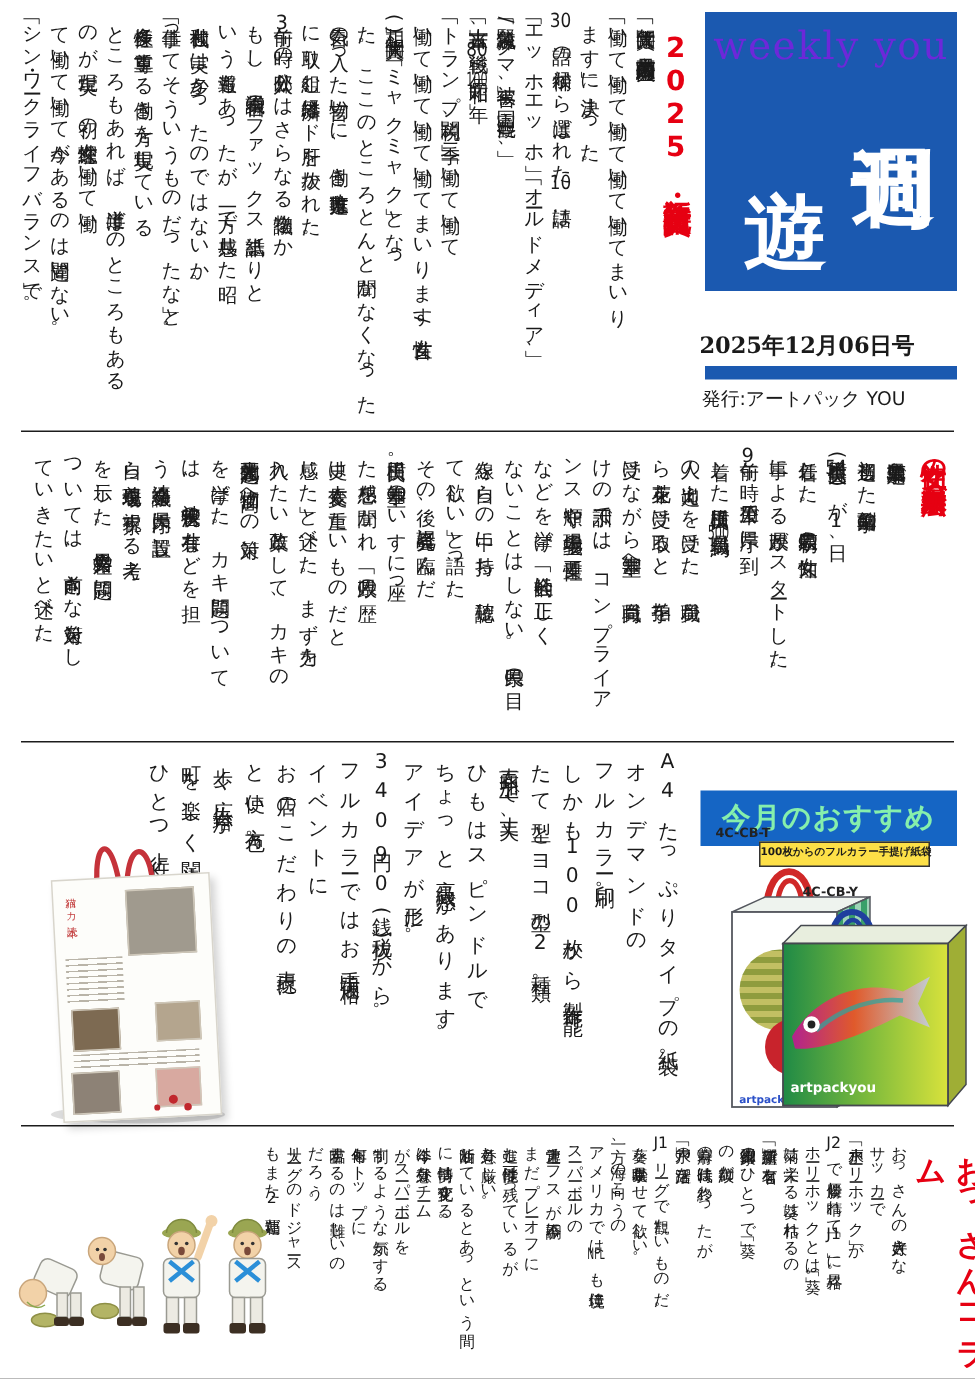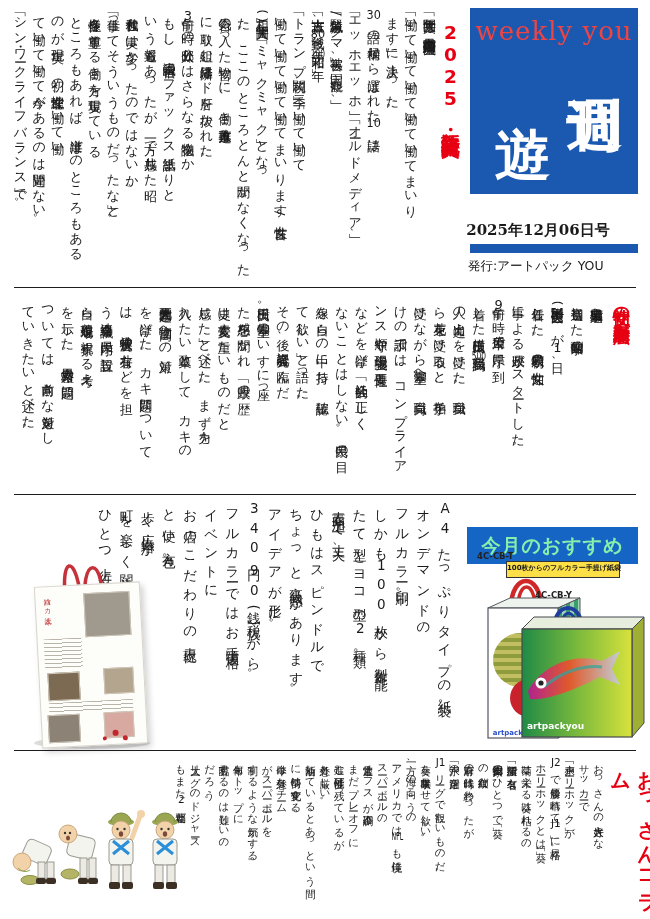--- a/index.html
+++ b/index.html
@@ -7,21 +7,21 @@
         font-family:"DejaVu Sans",sans-serif;color:#1a1a1a;}
   .abs{position:absolute;}
   .vtext{writing-mode:vertical-rl;text-orientation:mixed;}
   .vline{display:block;}
   .tcy{text-combine-upright:all;}
   .upr{text-orientation:upright;}
   .divider{position:absolute;left:14px;width:622px;border-top:1.6px solid #1c1c1c;height:0;}
 
   
   .header-box{left:470px;top:8px;width:168px;height:186px;background:var(--blue);}
-  .masthead-latin{left:470px;top:16px;width:168px;text-align:center;color:#ef4444;
+  .masthead-latin{left:470px;top:16px;width:168px;text-align:center;color:#6d28d9;
         font-family:"DejaVu Serif",serif;font-size:26px;letter-spacing:1px;}
   .masthead-kanji{left:488px;top:54px;width:144px;height:130px;color:#fff;
         font-family:"DejaVu Serif",serif;font-size:56px;font-weight:600;line-height:72px;}
   .masthead-kanji .vline:nth-child(2){padding-top:28px;}
   .issue-no{left:470px;top:198px;width:168px;text-align:center;
         font-family:"DejaVu Serif",serif;font-size:17px;font-weight:bold;}
   .issue-date{left:454px;top:221px;width:168px;text-align:center;
         font-family:"DejaVu Serif",serif;font-size:15px;font-weight:600;}
   .blue-bar{left:470px;top:244px;width:168px;height:9px;background:var(--blue);}
   .publisher{left:468px;top:258px;width:172px;text-align:left;font-size:12.5px;}

